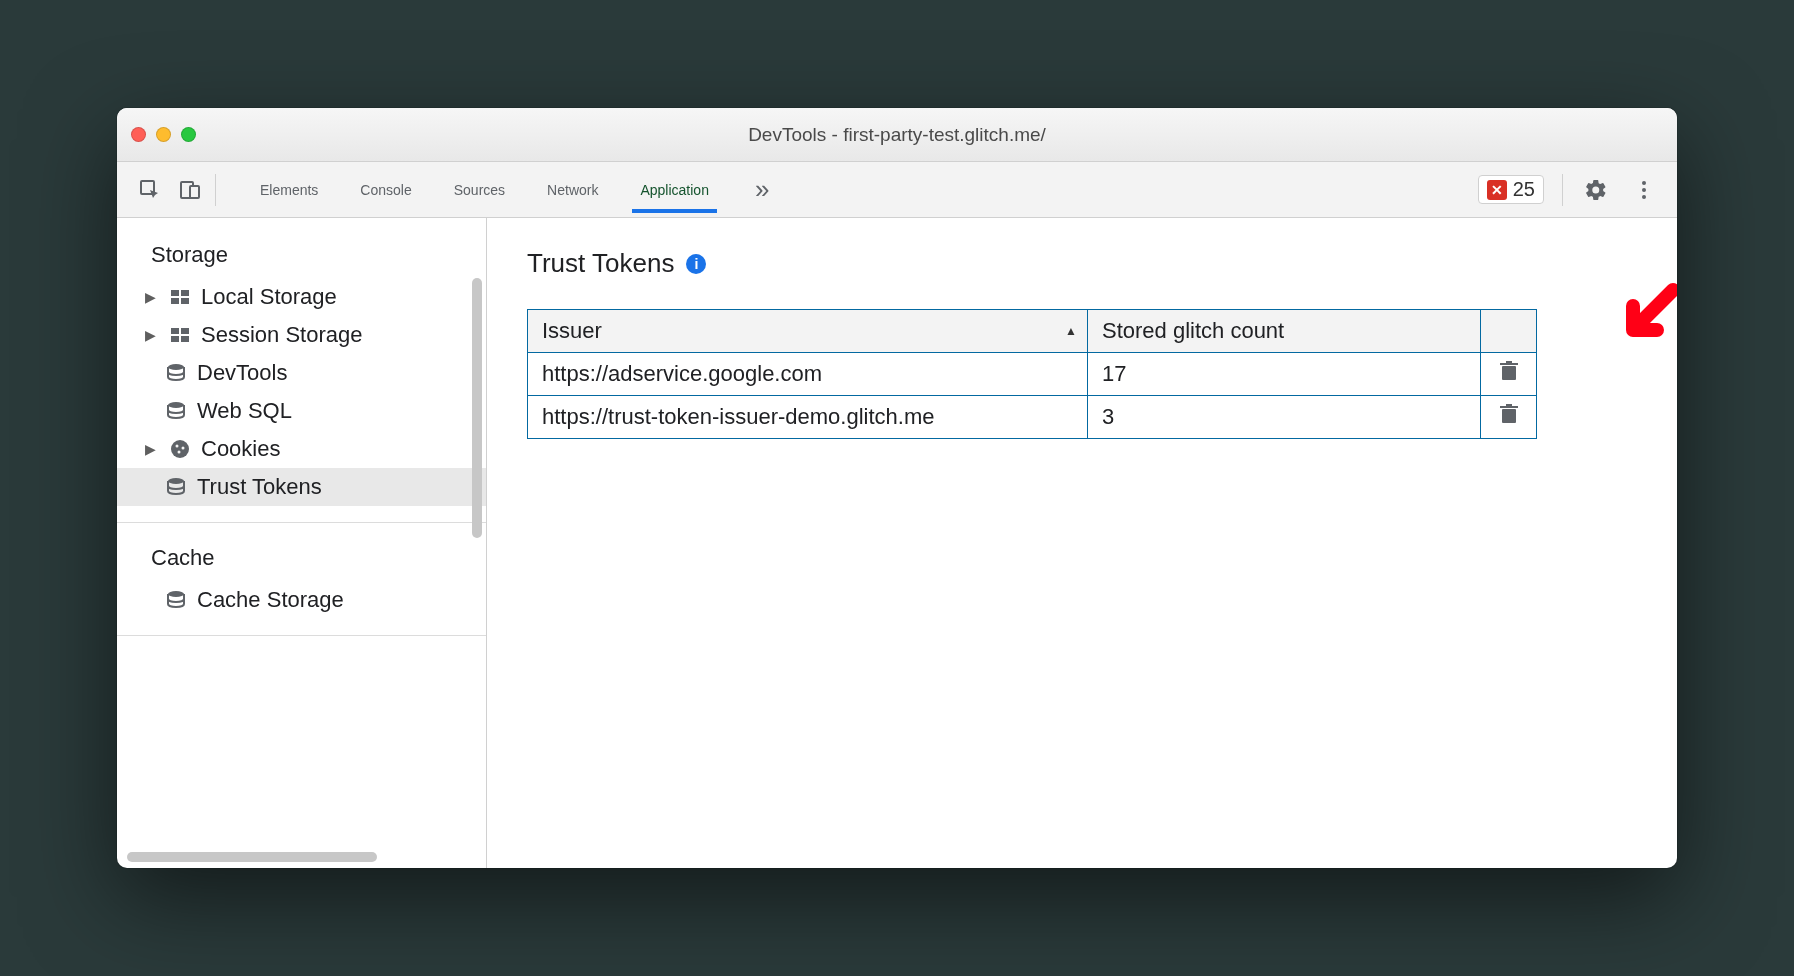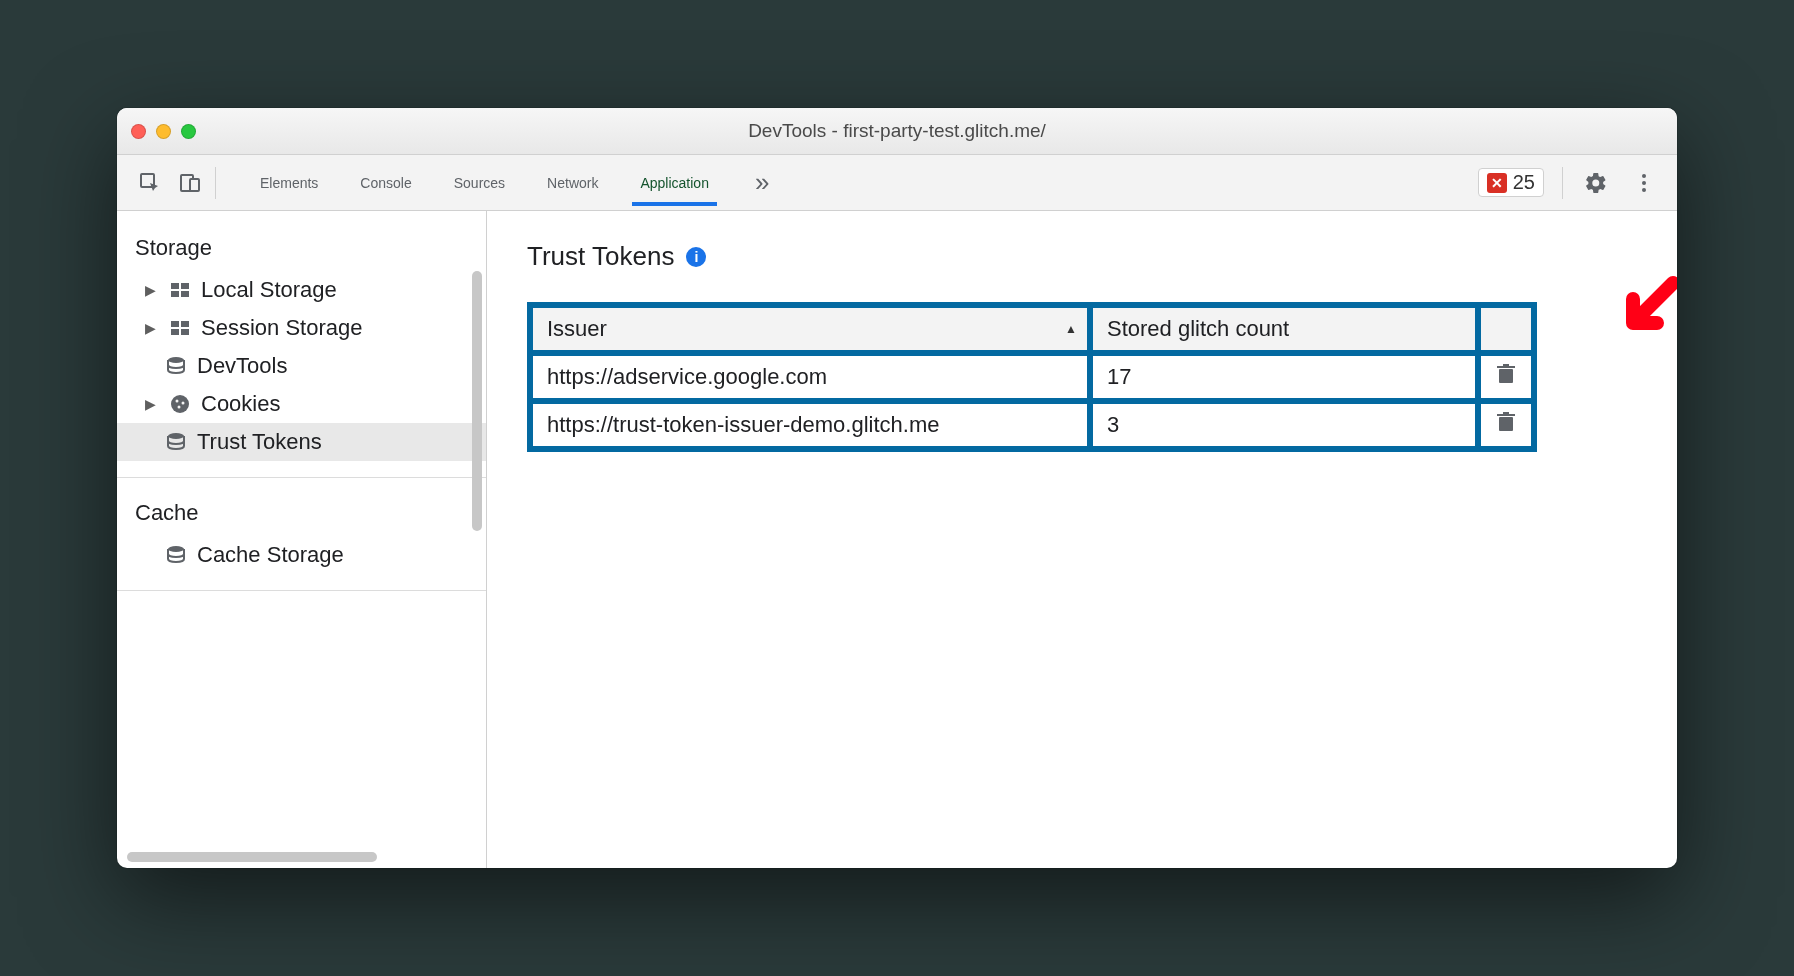--- a/index.html
+++ b/index.html
@@ -17,21 +17,21 @@
   height: 760px;
   background: #fff;
   border-radius: 10px;
   box-shadow: 0 30px 90px rgba(0,0,0,0.55), 0 0 0 1px rgba(0,0,0,.1);
   overflow: hidden;
   display: flex;
   flex-direction: column;
   position: relative;
 }
 .titlebar {
-  height: 47px;
+  height: 54px;
   background: linear-gradient(#f6f6f6,#e8e8e8);
   border-bottom: 1px solid #d0d0d0;
   display: flex;
   align-items: center;
   padding: 0 14px;
   position: relative;
 }
 .traffic { display: flex; gap: 10px; }
 .dot { width: 15px; height: 15px; border-radius: 50%; border: 1px solid rgba(0,0,0,.15); }
 .dot.red { background:#ff5f57; }
@@ -67,40 +67,40 @@
   border:1px solid #d0d0d0; border-radius:4px; padding:2px 8px;
   font-size:20px; color:#333; cursor:pointer; background:#fff;
 }
 .error-badge .x { background:#d93025; color:#fff; width:20px; height:20px; font-size:14px; border-radius:3px; display:flex; align-items:center; justify-content:center; font-weight:bold;}
 .vdiv { width:1px; height:32px; background:#d0d0d0; }
 .body { flex:1; display:flex; overflow:hidden; }
 .sidebar {
   width: 370px; border-right:1px solid #d0d0d0; padding: 18px 0 0 0;
   font-size: 22px; color:#202124; overflow:hidden; position:relative;
 }
-.sidebar .section-title { padding: 6px 18px 10px; color:#202124; }
+.sidebar .section-title { padding: 6px 34px 10px; color:#202124; }
 .tree-item {
   display:flex; align-items:center; gap:10px; padding:6px 10px 6px 28px;
   cursor:pointer; white-space:nowrap;
 }
 .tree-item.indent { padding-left: 48px; }
 .tree-item.selected { background:#e8e8e8; }
 .tree-item .caret { width:14px; color:#5f5f5f; font-size:14px; }
 .tree-item .ic { width:22px; height:22px; display:flex; align-items:center; justify-content:center; color:#5f6368;}
 .hr { height:1px; background:#dcdcdc; margin:16px 0; }
 .sidebar-scroll { position:absolute; right:4px; top:60px; width:10px; height:260px; background:#c7c7c7; border-radius:6px;}
 .hscroll { position:absolute; left:10px; bottom:6px; height:10px; width:250px; background:#c7c7c7; border-radius:6px;}
 .main { flex:1; padding: 30px 40px; position:relative; }
 .main h2 { font-size: 26px; font-weight:400; color:#202124; display:flex; align-items:center; gap:12px;}
 .info-icon { width:20px; height:20px; border-radius:50%; background:#1a73e8; color:#fff; font-size:14px; font-weight:bold; display:flex; align-items:center; justify-content:center;}
 .table {
   margin-top: 30px; border:1px solid #d0d0d0; width: 1010px; border-collapse:collapse;
 }
 .table th, .table td {
-  border:6px solid #0369a1; text-align:left; padding:8px 14px; font-size:22px; color:#202124; font-weight:400;
+  border:1px solid #0369a1; text-align:left; padding:8px 14px; font-size:22px; color:#202124; font-weight:400;
 }
 .table th { background:#f3f3f3; position:relative;}
 .table td.action { width:56px; text-align:center; }
 .sort-ind { position:absolute; right:10px; top:50%; transform:translateY(-50%); font-size:12px; color:#333;}
 .trash { color:#5f6368; cursor:pointer; display:inline-flex;}
 .annot-arrow {
   position:absolute; top:62px; right:-6px; color:#ff0016;
 }
 svg { display:block; }
 </style>
@@ -195,20 +195,30 @@
         <span class="ic">
             <svg width="20" height="20" viewBox="0 0 20 20" fill="currentColor">
               <ellipse cx="10" cy="4" rx="8" ry="3"></ellipse>
               <path d="M2 4v5c0 1.7 3.6 3 8 3s8-1.3 8-3V4" fill="none" stroke="currentColor" stroke-width="2"></path>
               <path d="M2 9v5c0 1.7 3.6 3 8 3s8-1.3 8-3V9" fill="none" stroke="currentColor" stroke-width="2"></path>
             </svg>
           </span>
         <span>DevTools</span>
       </div>
 
+      <div class="tree-item indent">
+        <span class="ic">
+            <svg width="20" height="20" viewBox="0 0 20 20" fill="currentColor">
+              <ellipse cx="10" cy="4" rx="8" ry="3"></ellipse>
+              <path d="M2 4v5c0 1.7 3.6 3 8 3s8-1.3 8-3V4" fill="none" stroke="currentColor" stroke-width="2"></path>
+              <path d="M2 9v5c0 1.7 3.6 3 8 3s8-1.3 8-3V9" fill="none" stroke="currentColor" stroke-width="2"></path>
+            </svg>
+          </span>
+        <span>Web SQL</span>
+      </div>
 
       <div class="tree-item">
         <span class="caret">▶</span>
         <span class="ic">
             <svg width="20" height="20" viewBox="0 0 20 20" fill="currentColor">
               <circle cx="10" cy="10" r="9"></circle>
               <circle cx="7" cy="7" r="1.5" fill="#f3f3f3"></circle>
               <circle cx="13" cy="9" r="1.5" fill="#f3f3f3"></circle>
               <circle cx="9" cy="13" r="1.5" fill="#f3f3f3"></circle>
             </svg>

